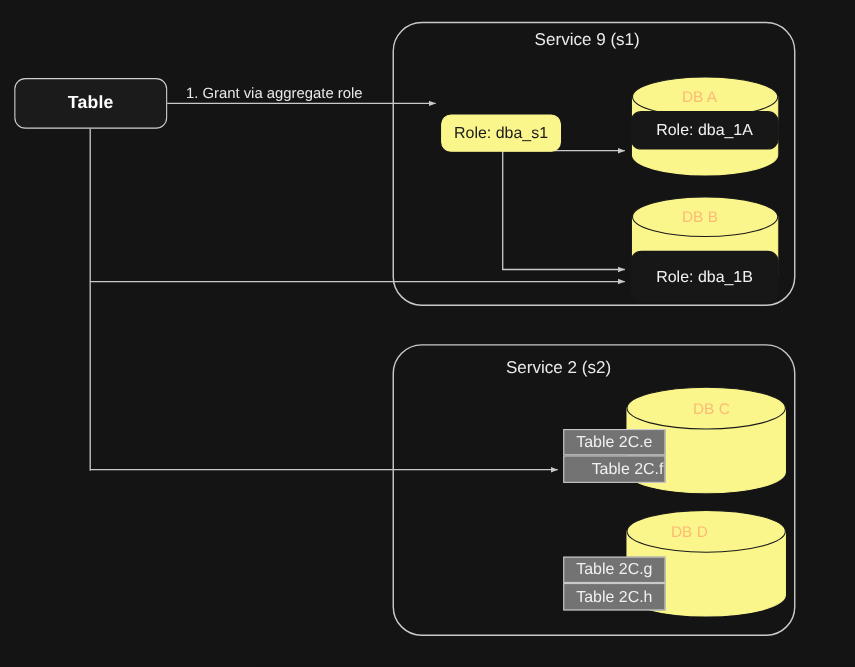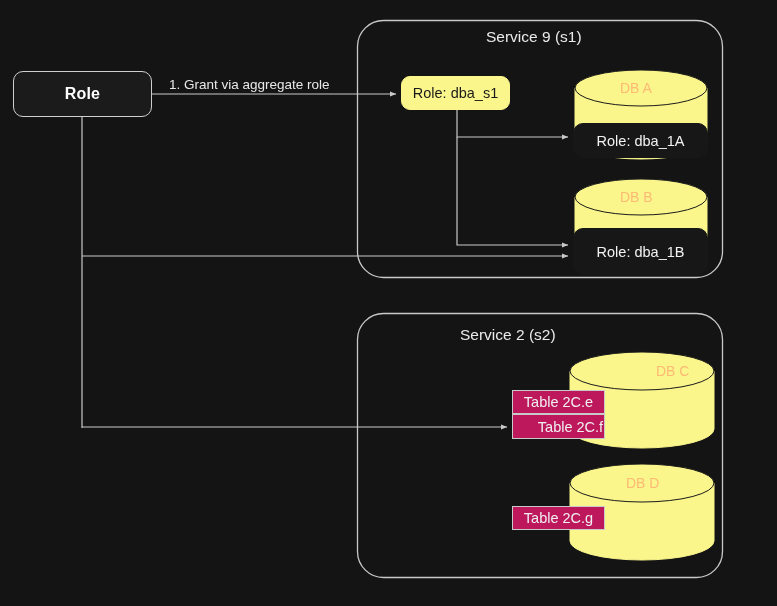--- a/index.html
+++ b/index.html
@@ -48,52 +48,53 @@
     letter-spacing: .2px;
   }
 
   
   .role-pill {
     background: #faf68c;
     border: 1.3px solid #faf68c;
     border-radius: 9px;
     color: #1a1a1a;
     font-size: 14.5px;
+    margin-top: 28px;
   }
   .role-dba-s1 {
     left: 401px;
     top: 76px;
     width: 109px;
     height: 34px;
   }
 
   
   .role-in-db {
     background: #171717;
     border: 1.2px solid #171717;
     border-radius: 10px;
     color: #f2f2f2;
     font-size: 14.5px;
   }
   .role-dba-1a {
     left: 573px;
-    top: 123px;
+    top: 101px;
     width: 135px;
     height: 35px;
   }
   .role-dba-1b {
     left: 573px;
     top: 228px;
     width: 135px;
     height: 47px;
   }
 
   
   .table-box {
-    background: #be185d;
+    background: #737373;
     border: 1px solid #c9c9c9;
     color: #f0f0f0;
     font-size: 14.5px;
     justify-content: center;
   }
   .table-2ce { left: 512px; top: 390px; width: 93px; height: 24px; }
   .table-2cf { left: 512px; top: 414px; width: 93px; height: 25px; padding-left: 24px; }
   .table-2cg { left: 512px; top: 506px; width: 93px; height: 24px; }
   .table-2ch { left: 512px; top: 530px; width: 93px; height: 25px; }
 
@@ -109,22 +110,22 @@
 
   
   .db-caption {
     position: absolute;
     color: #fdba74;
     font-size: 14px;
     white-space: nowrap;
   }
   .cap-dba { left: 620px; top: 80px; }
   .cap-dbb { left: 620px; top: 189px; }
-  .cap-dbc { left: 656px; top: 363px; }
-  .cap-dbd { left: 626px; top: 475px; }
+  .cap-dbc { left: 630px; top: 363px; }
+  .cap-dbd { left: 610px; top: 475px; }
 
   
   .edge-label {
     position: absolute;
     color: #e8e8e8;
     font-size: 13.5px;
     white-space: nowrap;
   }
   .lbl-1 { left: 169px; top: 77px; }
   .lbl-2 { left: 95px; top: 242px; }
@@ -172,35 +173,36 @@
 
     <path d="M82,256 L568,256" fill="none" stroke="#c9c9c9" stroke-width="1.2" marker-end="url(#arrow)"></path>
 
     <path d="M82,427 L507,427" fill="none" stroke="#c9c9c9" stroke-width="1.2" marker-end="url(#arrow)"></path>
 
     <path d="M457,110 L457,137 L568,137" fill="none" stroke="#c9c9c9" stroke-width="1.2" marker-end="url(#arrow)"></path>
 
     <path d="M457,137 L457,245 L568,245" fill="none" stroke="#c9c9c9" stroke-width="1.2" marker-end="url(#arrow)"></path>
   </svg>
 
-  <div class="node user-box">Role</div>
+  <div class="node user-box">Table</div>
 
   <div class="container-title svc1-title">Service 9 (s1)</div>
   <div class="container-title svc2-title">Service 2 (s2)</div>
 
   <div class="node role-pill role-dba-s1">Role: dba_s1</div>
 
   <div class="db-caption cap-dba">DB A</div>
   <div class="node role-in-db role-dba-1a">Role: dba_1A</div>
 
   <div class="db-caption cap-dbb">DB B</div>
   <div class="node role-in-db role-dba-1b">Role: dba_1B</div>
 
   <div class="db-caption cap-dbc">DB C</div>
   <div class="node table-box table-2ce">Table 2C.e</div>
   <div class="node table-box table-2cf">Table 2C.f</div>
 
   <div class="db-caption cap-dbd">DB D</div>
   <div class="node table-box table-2cg">Table 2C.g</div>
+  <div class="node table-box table-2ch">Table 2C.h</div>
 
   <div class="edge-label lbl-1">1.   Grant via aggregate role</div>
 
 </div>
 
 </body></html>

